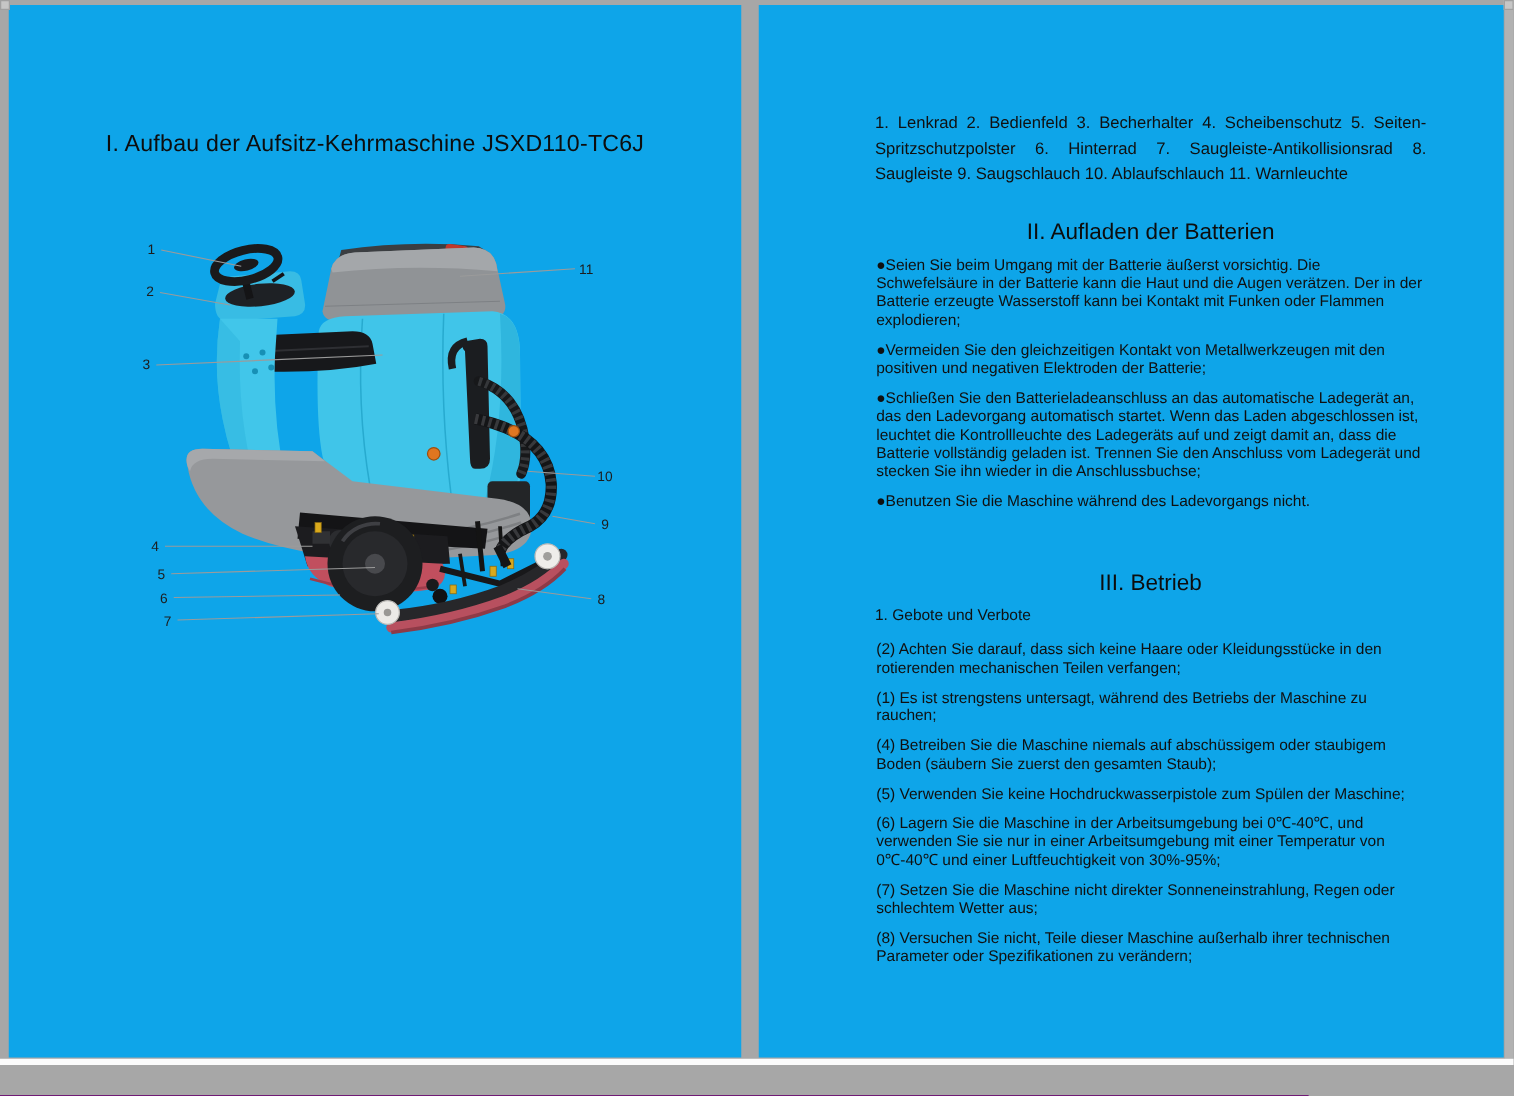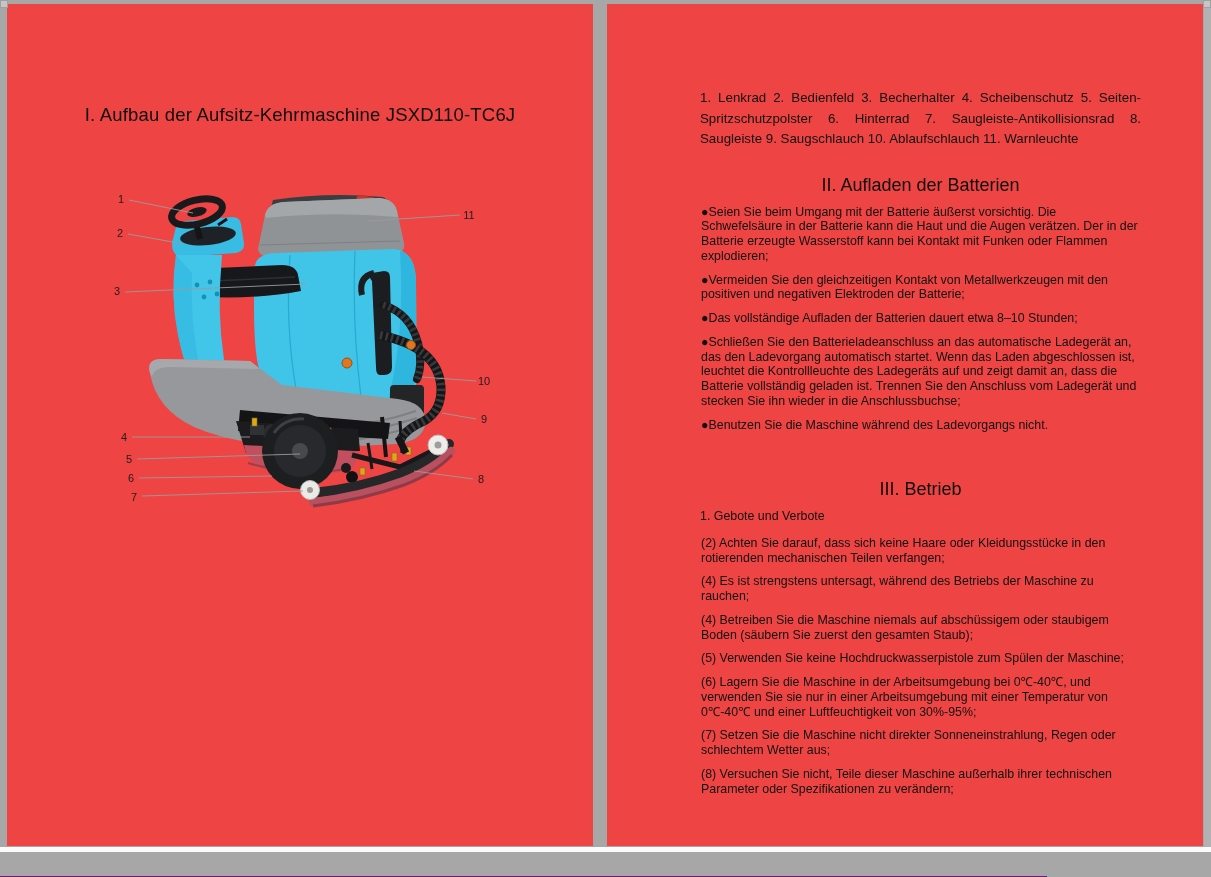--- a/index.html
+++ b/index.html
@@ -2,21 +2,21 @@
 <html><head>
 <meta charset="utf-8">
 <style>
   html,body{margin:0;padding:0;}
   body{
     width:1211px;height:877px;overflow:hidden;position:relative;
     background:#a7a7a7;
     font-family:"Liberation Sans", sans-serif;
     color:#111;
   }
-  .page{position:absolute;top:4px;height:842px;background:#ef4444;}
+  .page{position:absolute;top:4px;height:842px;background:#0ea5e9;}
   #left-page{left:7px;width:586px;}
   #right-page{left:607px;width:596px;}
 
   
   .lp-title{
     position:absolute;top:100px;left:0;width:100%;box-sizing:border-box;
     text-align:center;font-size:18.5px;color:#0d0d0d;
     letter-spacing:0.2px;white-space:nowrap;
   }
   .diagram{position:absolute;left:93px;top:181px;width:400px;height:340px;}
@@ -207,29 +207,28 @@
   </div>
 </div>
 
 <div class="page" id="right-page">
   <div class="rp-content">
     <p class="parts">1. Lenkrad 2. Bedienfeld 3. Becherhalter 4. Scheibenschutz 5. Seiten-Spritzschutzpolster 6. Hinterrad 7. Saugleiste-Antikollisionsrad 8. Saugleiste 9. Saugschlauch 10. Ablaufschlauch 11. Warnleuchte</p>
     <div class="sec-heading">II. Aufladen der Batterien</div>
     <div>
         <p class="para">●Seien Sie beim Umgang mit der Batterie äußerst vorsichtig. Die Schwefelsäure in der Batterie kann die Haut und die Augen verätzen. Der in der Batterie erzeugte Wasserstoff kann bei Kontakt mit Funken oder Flammen explodieren;</p>
         <p class="para">●Vermeiden Sie den gleichzeitigen Kontakt von Metallwerkzeugen mit den positiven und negativen Elektroden der Batterie;</p>
-        <p class="para">●Das vollständige Aufladen der Batterien dauert etwa 8–10 Stunden;</p>
         <p class="para">●Schließen Sie den Batterieladeanschluss an das automatische Ladegerät an, das den Ladevorgang automatisch startet. Wenn das Laden abgeschlossen ist, leuchtet die Kontrollleuchte des Ladegeräts auf und zeigt damit an, dass die Batterie vollständig geladen ist. Trennen Sie den Anschluss vom Ladegerät und stecken Sie ihn wieder in die Anschlussbuchse;</p>
         <p class="para">●Benutzen Sie die Maschine während des Ladevorgangs nicht.</p>
       </div>
     <div class="sec-heading mt-lg">III. Betrieb</div>
     <p class="bold-sub">1. Gebote und Verbote</p>
     <div>
         <p class="para">(2) Achten Sie darauf, dass sich keine Haare oder Kleidungsstücke in den rotierenden mechanischen Teilen verfangen;</p>
-        <p class="para">(4) Es ist strengstens untersagt, während des Betriebs der Maschine zu rauchen;</p>
+        <p class="para">(1) Es ist strengstens untersagt, während des Betriebs der Maschine zu rauchen;</p>
         <p class="para">(4) Betreiben Sie die Maschine niemals auf abschüssigem oder staubigem Boden (säubern Sie zuerst den gesamten Staub);</p>
         <p class="para">(5) Verwenden Sie keine Hochdruckwasserpistole zum Spülen der Maschine;</p>
         <p class="para">(6) Lagern Sie die Maschine in der Arbeitsumgebung bei 0℃-40℃, und verwenden Sie sie nur in einer Arbeitsumgebung mit einer Temperatur von 0℃-40℃ und einer Luftfeuchtigkeit von 30%-95%;</p>
         <p class="para">(7) Setzen Sie die Maschine nicht direkter Sonneneinstrahlung, Regen oder schlechtem Wetter aus;</p>
         <p class="para">(8) Versuchen Sie nicht, Teile dieser Maschine außerhalb ihrer technischen Parameter oder Spezifikationen zu verändern;</p>
       </div>
   </div>
 </div>
 
 <div class="corner left"></div>

